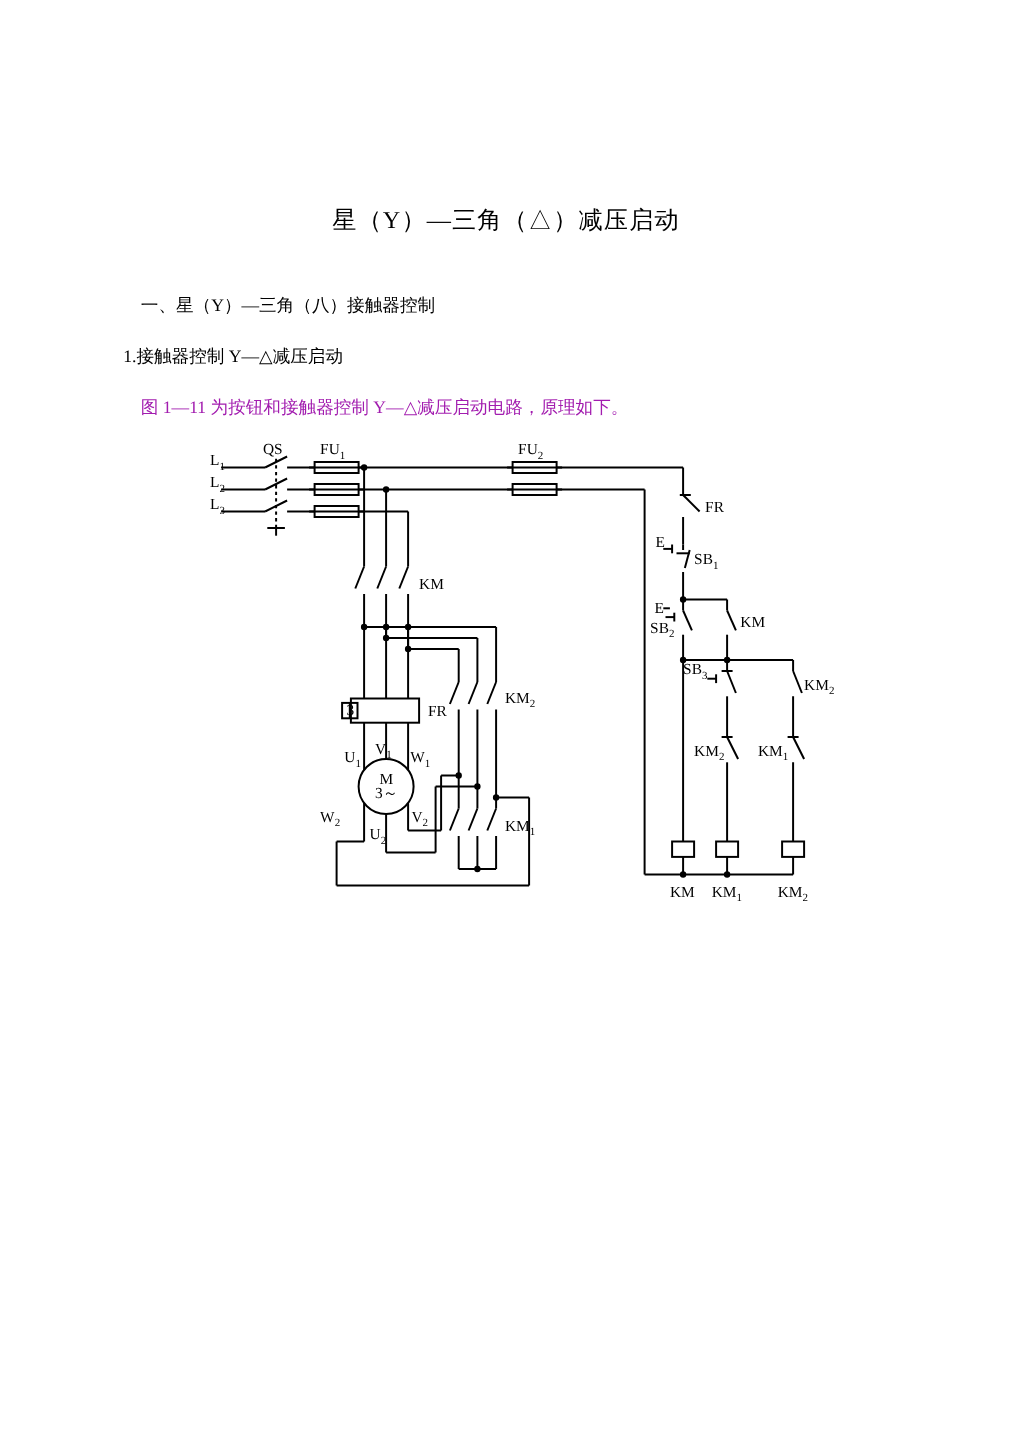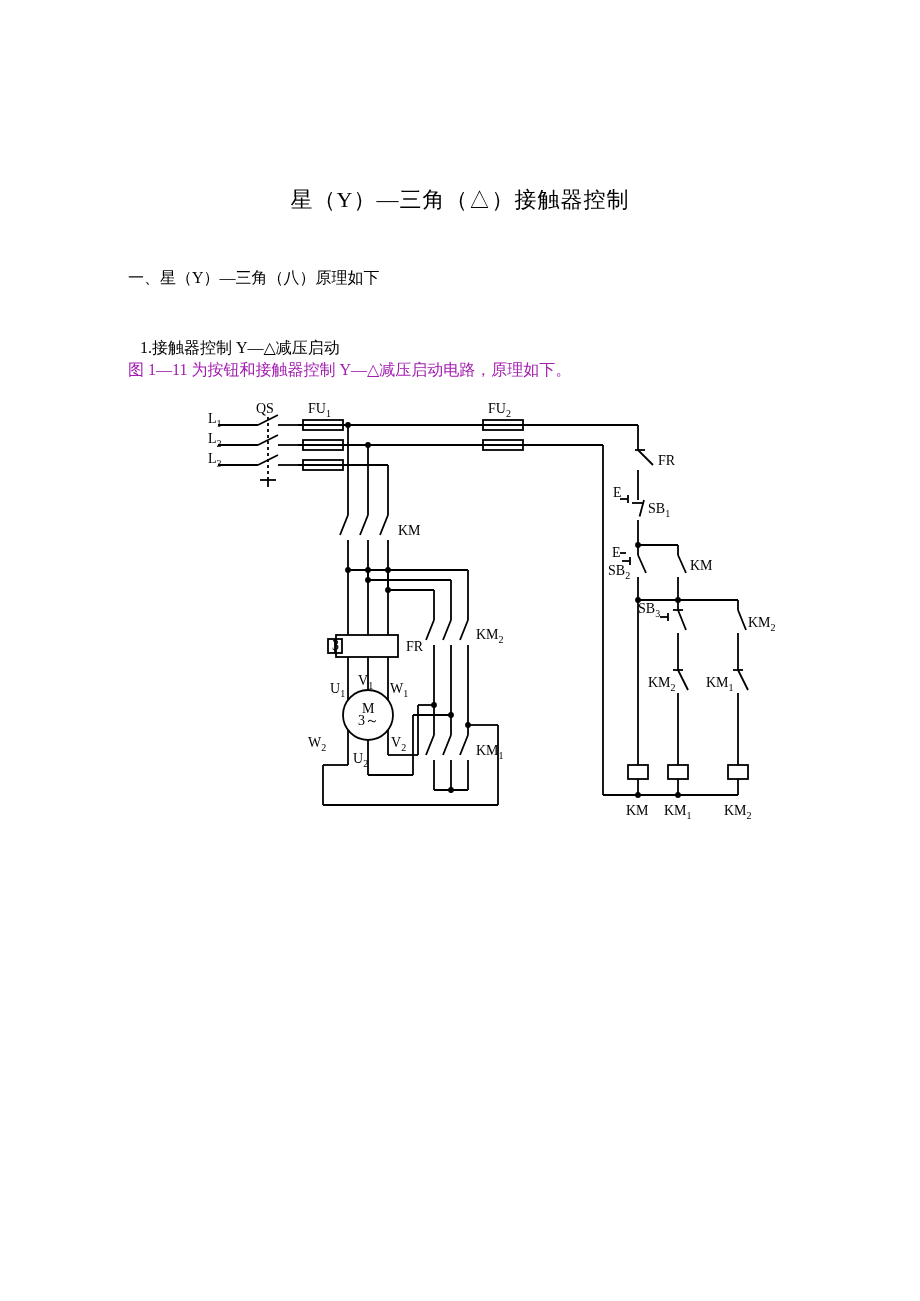--- a/index.html
+++ b/index.html
@@ -23,57 +23,56 @@
     .section-heading {
       position: absolute;
       top: 268px;
       left: 128px;
       font-size: 16px;
       color: #000;
     }
     .subsection {
       position: absolute;
       top: 314px;
-      left: 140px;
+      left: 112px;
       font-size: 16px;
       color: #000;
-      margin-top: 24px;
     }
     .figure-caption {
       position: absolute;
       top: 360px;
       left: 128px;
       font-size: 16px;
       color: #a21caf;
     }
     .diagram {
       position: absolute;
       top: 395px;
-      left: 208px;
+      left: 191px;
       width: 570px;
       height: 500px;
     }
     .diagram svg {
       width: 100%;
       height: 100%;
     }
     .diagram text {
       font-family: "Times New Roman", serif;
       font-size: 14px;
       fill: #000;
     }
     .diagram .sub {
       font-size: 10px;
     }
   </style>
 </head>
 <body>
 
-<div class="page-title">星（Y）—三角（△）接触器控制</div>
-<div class="section-heading">一、星（Y）—三角（八）原理如下</div>
+<div class="page-title">星（Y）—三角（△）减压启动</div>
+<div class="section-heading">一、星（Y）—三角（八）接触器控制</div>
 <div class="subsection">1.接触器控制 Y—△减压启动</div>
 <div class="figure-caption">图 1—11 为按钮和接触器控制 Y—△减压启动电路，原理如下。</div>
 
 <div class="diagram">
 <svg viewBox="0 0 570 500">
   <g stroke="#000" stroke-width="1.8" fill="none">
 
     <line x1="10" y1="30" x2="50" y2="30"></line>
     <line x1="10" y1="50" x2="50" y2="50"></line>
     <line x1="10" y1="70" x2="50" y2="70"></line>

